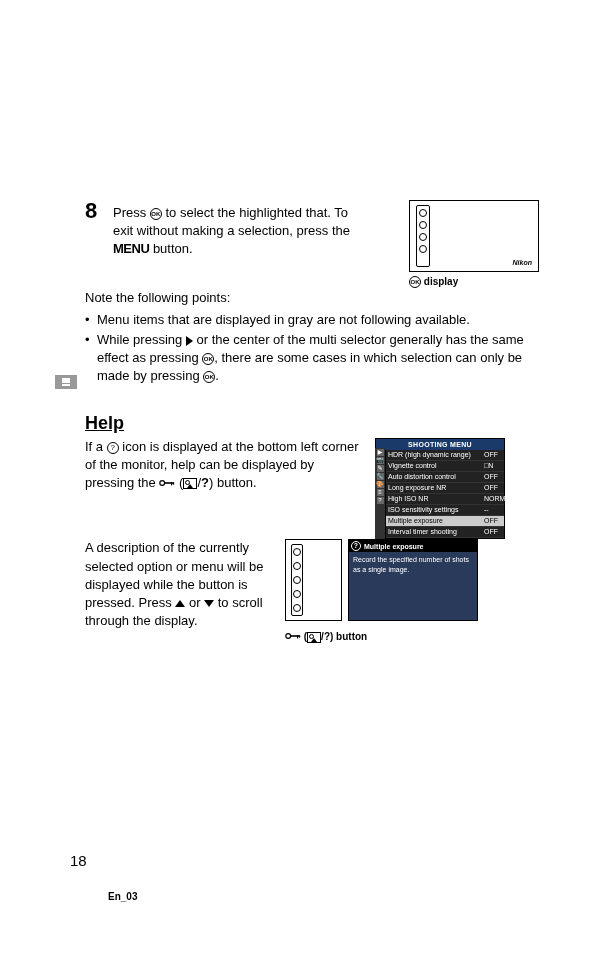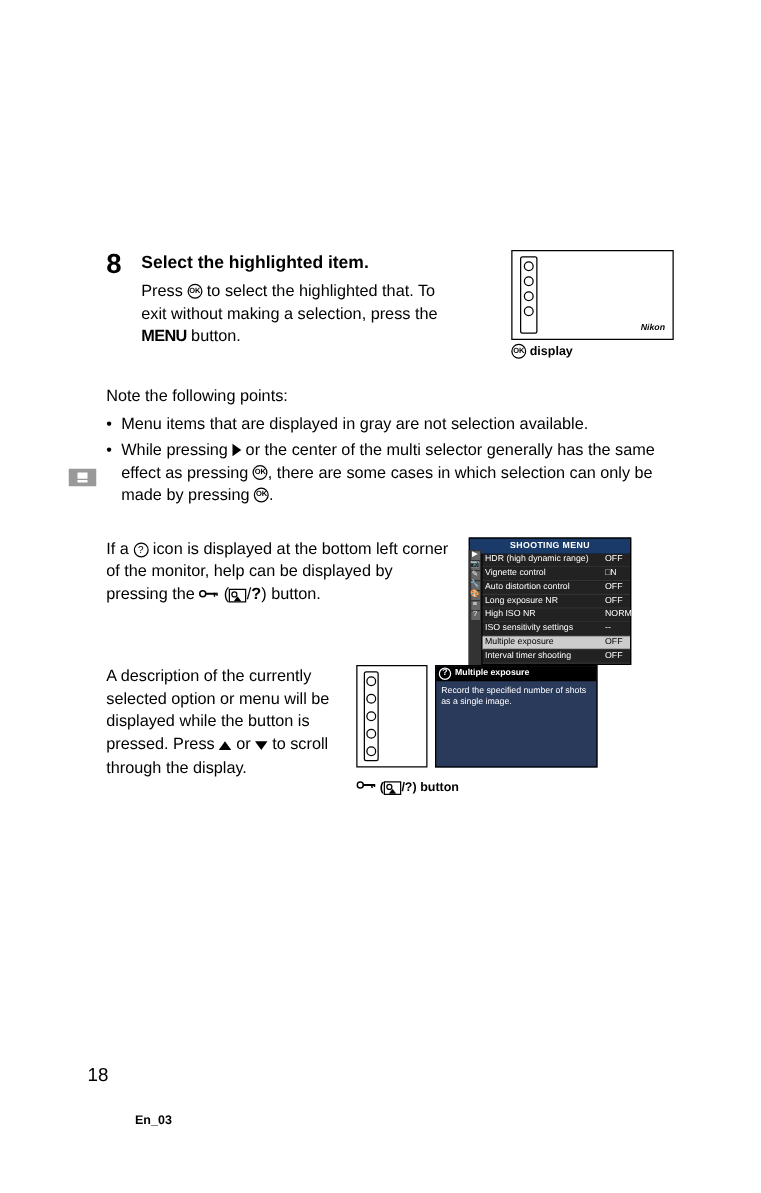--- a/index.html
+++ b/index.html
@@ -156,21 +156,20 @@
   .pic-icon::before { content:""; position:absolute; left:3px; bottom:0; width:0; height:0; border-left:3px solid transparent; border-right:3px solid transparent; border-bottom:4px solid #000;}
 </style>
 </head>
 <body>
 
 <div class="page">
 
   <div class="step-row">
     <div class="step-num">8</div>
     <div class="step-content">
-      <div class="step-title">Select the highlighted item.</div>
       <div class="step-text">
         <span>Press </span><span class="ok-btn">OK</span><span> to select the highlighted that.  To exit without making a selection, press the </span><span class="menu-btn">MENU</span><span> button.</span>
       </div>
     </div>
   </div>
 
   <div class="diagram-box">
     <div class="camera-sketch">
       <div class="inner"></div>
       <div class="circ1"></div>
@@ -178,33 +177,34 @@
         <div class="circ3"></div>
         <div class="circ4"></div>
       <div class="brand">Nikon</div>
     </div>
     <div class="caption"><span class="ok-btn">OK</span><span> display</span></div>
   </div>
 
   <div class="note-block">
     <div>Note the following points:</div>
     <ul class="bullets">
-      <li><span>Menu items that are displayed in gray are not selection available.</span></li>
+      <li><span>Menu items that are displayed in gray are not following available.</span></li>
       <li>While pressing <span class="tri-r"></span> or the center of the multi selector generally has the same effect as pressing <span class="ok-btn">OK</span>, there are some cases in which selection can only be made by pressing <span class="ok-btn">OK</span>.</li>
     </ul>
   </div>
 
   <div class="side-tab">
     <svg viewBox="0 0 10 10">
         <rect x="1" y="1" width="8" height="5" fill="#fff"></rect>
         <rect x="1" y="7" width="8" height="2" fill="#fff"></rect>
       </svg>
   </div>
 
   <div class="help-section">
+    <div class="help-title">Help</div>
     <div class="help-flex">
       <div class="help-text">
         <span>If a </span><span class="qmark">?</span><span> icon is displayed at the bottom left corner of the monitor, help can be displayed by pressing the </span><span class="key-icon"><svg viewBox="0 0 20 10">
               <circle cx="4" cy="5" r="3" fill="none" stroke="#000" stroke-width="1.5"></circle>
               <rect x="7" y="4" width="11" height="2" fill="#000"></rect>
               <rect x="15" y="4" width="1.5" height="4" fill="#000"></rect>
               <rect x="17.5" y="4" width="1.5" height="3" fill="#000"></rect>
             </svg></span> (<span class="pic-icon"></span>/<b>?</b>)<span> button.</span>
       </div>
       <div class="menu-wrap">

